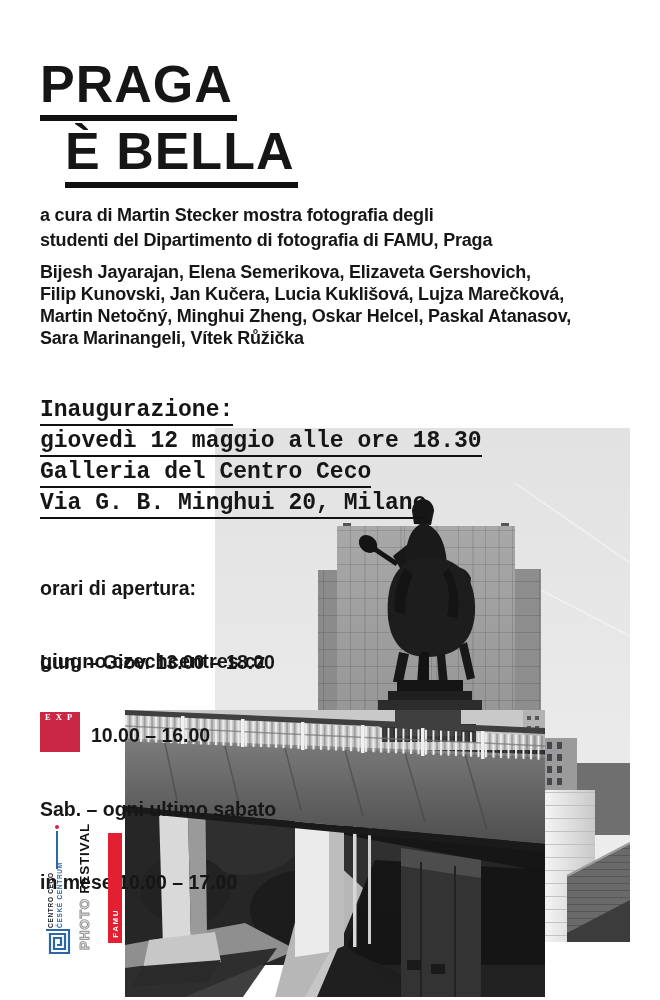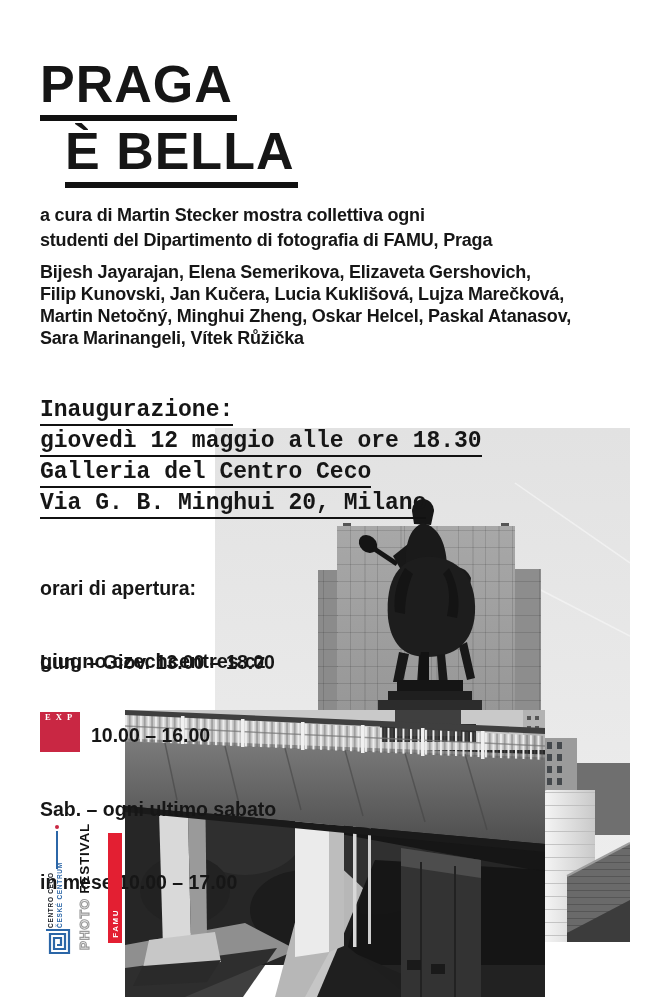--- a/index.html
+++ b/index.html
@@ -215,21 +215,21 @@
       <rect x="236" y="15" width="3.5" height="28" fill="#f0f0f0"></rect>
       <rect x="296" y="18" width="3.5" height="28" fill="#f0f0f0"></rect>
       <rect x="356" y="21" width="3.5" height="28" fill="#f0f0f0"></rect>
     </g>
   </svg>
 
   <div class="txt title-line title-praga">PRAGA</div>
   <div class="txt title-line title-bella">È BELLA</div>
 
   <div class="txt subtitle">
-    <div>a cura di Martin Stecker mostra collettiva ogni</div>
+    <div>a cura di Martin Stecker mostra fotografia degli</div>
     <div>studenti del Dipartimento di fotografia di FAMU, Praga</div>
   </div>
 
   <div class="txt artists">
     <div>Bijesh Jayarajan, Elena Semerikova, Elizaveta Gershovich,</div>
     <div>Filip Kunovski, Jan Kučera, Lucia Kuklišová, Lujza Marečková,</div>
     <div>Martin Netočný, Minghui Zheng, Oskar Helcel, Paskal Atanasov,</div>
     <div>Sara Marinangeli, Vítek Růžička</div>
   </div>
 

